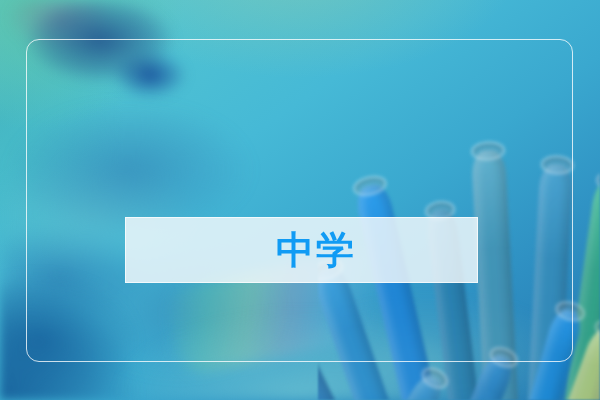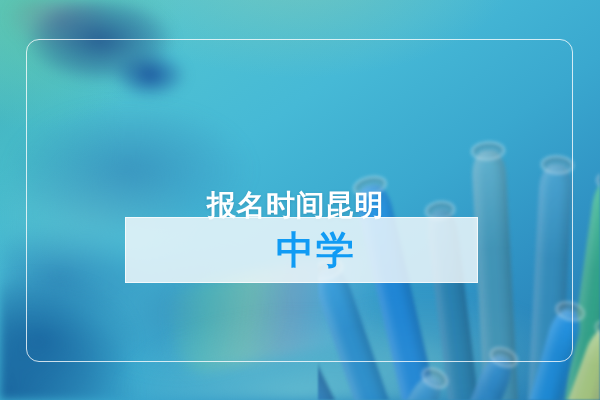--- a/index.html
+++ b/index.html
@@ -210,21 +210,20 @@
       <div class="tube" style="left: 126px; top: 348px; width: 29px; height: 120px; transform: rotate(22deg); background: linear-gradient(rgb(59, 148, 214) 0%, rgb(42, 127, 192) 30%, rgb(42, 127, 192) 100%); opacity: 0.85; filter: blur(1.6px); z-index: 19;"></div>
       <div class="tube" style="left: 232px; top: 322px; width: 32px; height: 130px; transform: rotate(20deg); background: linear-gradient(rgb(219, 230, 154) 0%, rgb(195, 207, 126) 30%, rgb(195, 207, 126) 100%); opacity: 0.85; filter: blur(1.6px); z-index: 20;"></div>
       <div class="tube" style="left: 56px; top: 366px; width: 28px; height: 100px; transform: rotate(28deg); background: linear-gradient(rgb(82, 166, 216) 0%, rgb(60, 143, 196) 30%, rgb(60, 143, 196) 100%); opacity: 0.85; filter: blur(1.6px); z-index: 21;"></div>
     </div>
 
   <div class="frame"></div>
 
   <div class="content">
 
     <div class="headline">
-      <span class="line">报名时间昆明</span>
     </div>
 
     <div class="pill">
       <span class="pill-label">中学</span>
     </div>
 
   </div>
 </div>
 
 </body></html>

